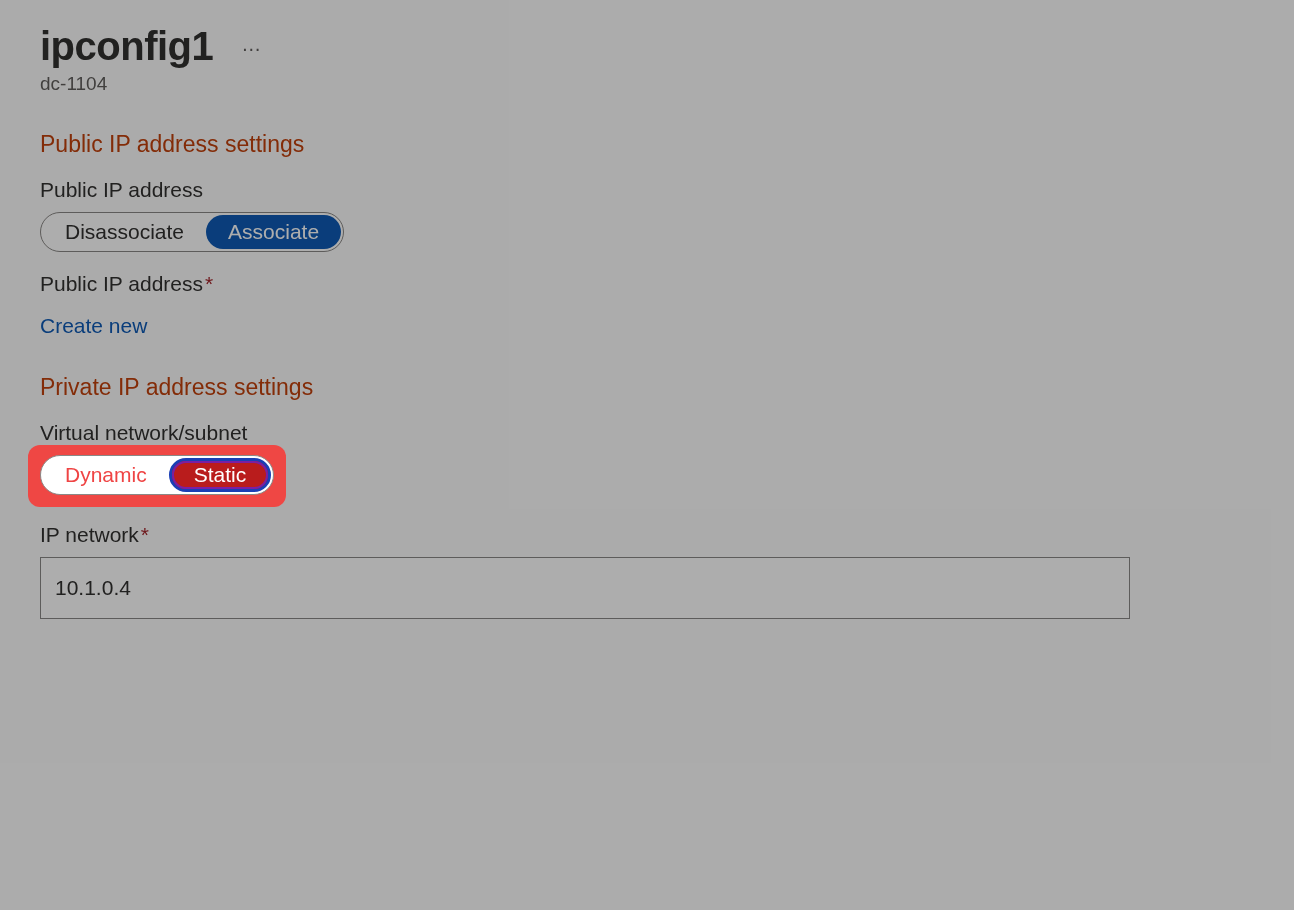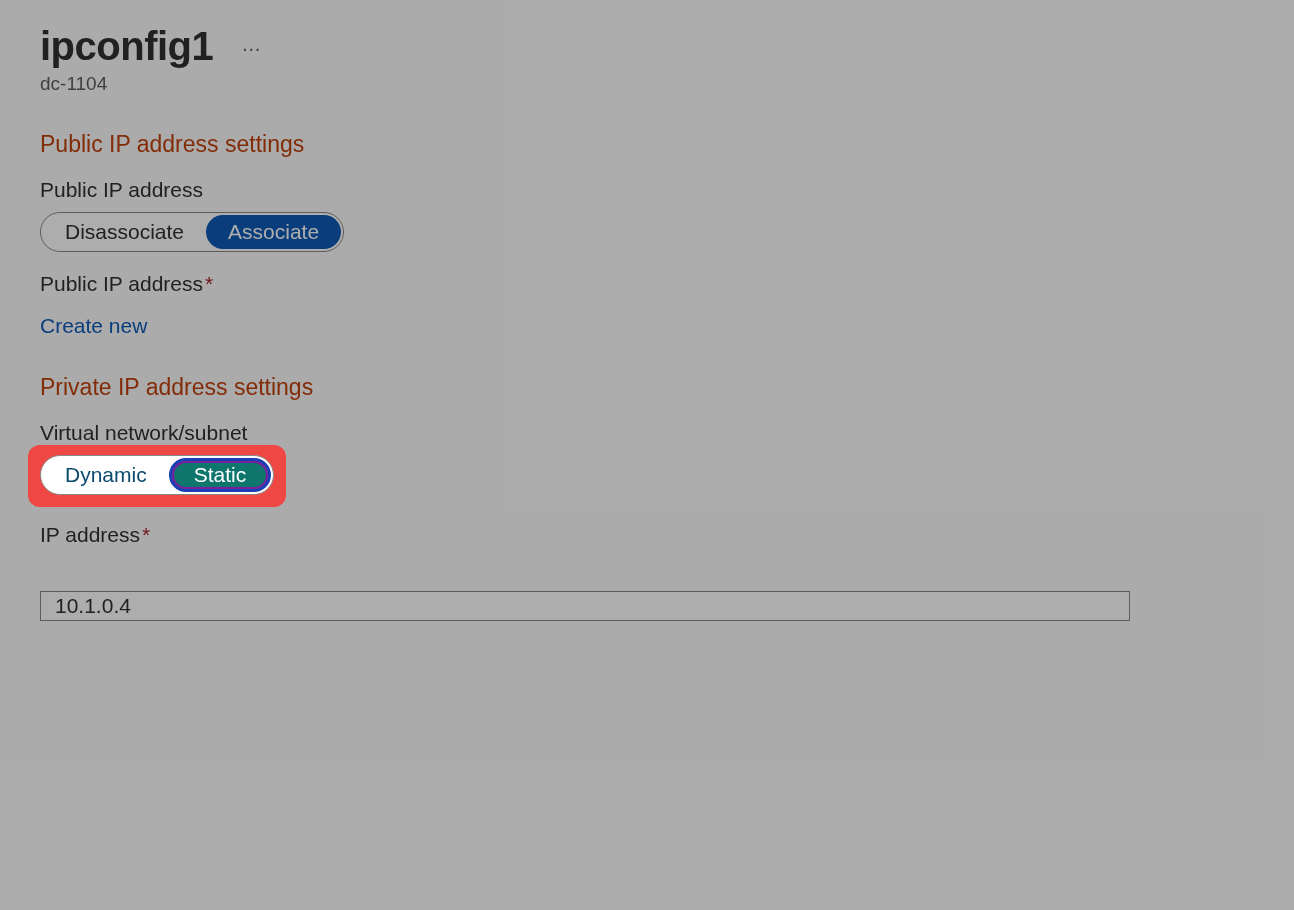--- a/index.html
+++ b/index.html
@@ -17,26 +17,26 @@
     .field-label { font-size: 21px; color: #323130; margin-top: 20px; margin-bottom: 10px; }
     .req-star { color: #a4262c; margin-left: 2px; }
     .pill-group { display: inline-flex; border: 1px solid #8a8886; border-radius: 999px; padding: 2px; background: #fff; }
     .pill { padding: 5px 22px; font-size: 21px; border-radius: 999px; cursor: pointer; user-select: none; }
     .pill.inactive { color: #323130; background: transparent; }
     .pill.active { background: #0f5bb5; color: #fff; }
     .dropdown { width: 1118px; height: 46px; border: 1px solid #8a8886; background: #fff; display: flex; align-items: center; justify-content: space-between; padding: 0 14px; font-size: 21px; color: #323130; margin-top: 4px; cursor: pointer; }
     .dropdown svg { width: 22px; height: 22px; }
     .link { color: #0f5bb5; font-size: 21px; margin-top: 8px; display: inline-block; cursor: pointer; }
     .link2 { color: #0f5bb5; font-size: 21px; margin-top: 6px; display: inline-block; cursor: pointer; }
-    .textinput { width: 1090px; height: 30px; border: 1px solid #8a8886; background: #fff; padding: 0 14px; font-size: 21px; color: #323130; margin-top: 34px; }
+    .textinput { width: 1090px; height: 62px; border: 1px solid #8a8886; background: #fff; padding: 0 14px; font-size: 21px; color: #323130; }
     .highlight-wrap { position: relative; display: inline-block; z-index: 100; }
     .highlight-box { position: absolute; inset: -10px -12px -12px -12px; background: #ef4744; border-radius: 12px; z-index: -1; }
     .highlight-wrap .pill-group { position: relative; background: #fff; border: 1px solid #8a8886; }
-    .highlight-wrap .pill.inactive { color: #0c4a6e; }
-    .highlight-wrap .pill.active { background: #0f766e; color: #fff; border: 3px solid #1a3fb5; outline: 2px solid #7b1fa2; outline-offset: -5px; padding: 2px 22px; }
+    .highlight-wrap .pill.inactive { color: #ef4444; }
+    .highlight-wrap .pill.active { background: #b91c1c; color: #fff; border: 3px solid #1a3fb5; outline: 2px solid #7b1fa2; outline-offset: -5px; padding: 2px 22px; }
     .assignment-label { font-size: 21px; color: #323130; margin-top: 24px; margin-bottom: 8px; }
   </style>
 </head>
 <body>
 
 <div class="page">
 
   <div class="header-row">
     <h1 class="page-title">ipconfig1</h1>
     <span class="more-dots">…</span>
@@ -64,19 +64,19 @@
 
   <div class="highlight-wrap">
     <div class="highlight-box"></div>
     <div class="pill-group">
       <div class="pill inactive">Dynamic</div>
       <div class="pill active">Static</div>
     </div>
   </div>
 
   <div class="field-label" style="margin-top:28px;">
-    <span>IP address</span><span class="req-star">*</span>
+    <span>IP network</span><span class="req-star">*</span>
   </div>
   <input class="textinput" value="10.1.0.4" style="">
 
 </div>
 
 <div class="dim-overlay"></div>
 
 </body></html>

